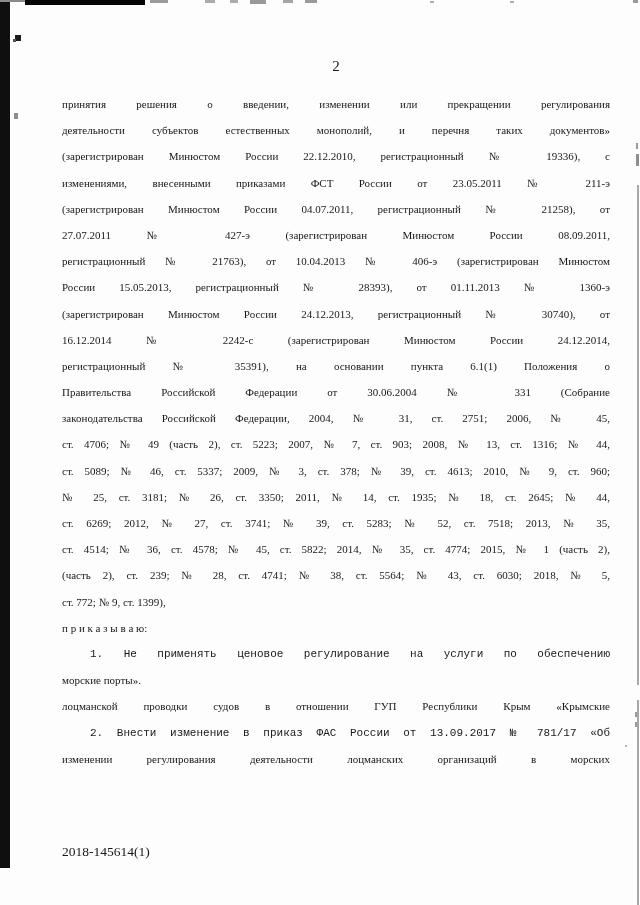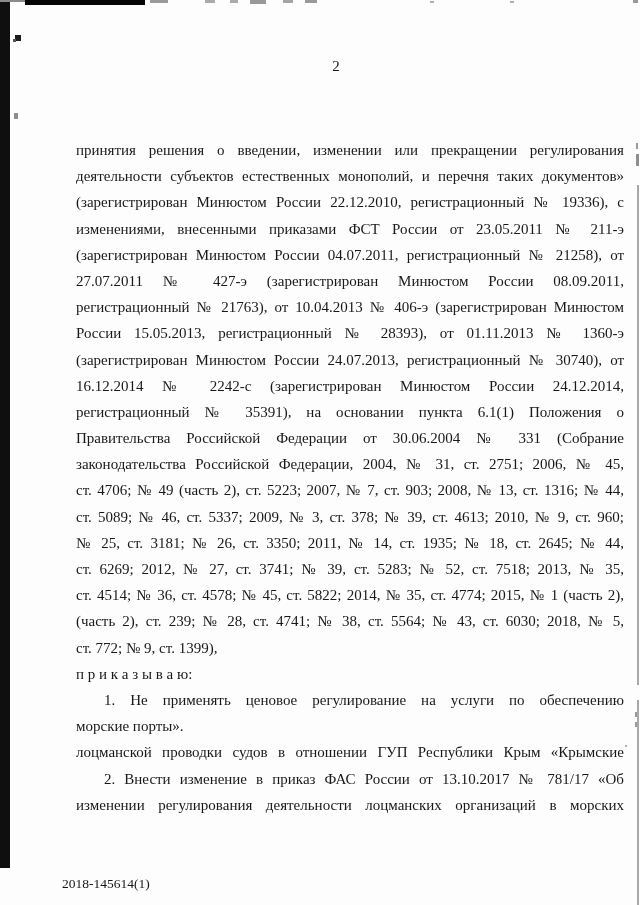--- a/index.html
+++ b/index.html
@@ -39,37 +39,36 @@
   
   .pagenum {
     position: absolute;
     left: 62px; top: 57px; width: 548px;
     text-align: center;
     font-size: 15px;
     line-height: 18px;
   }
   .body-text {
     position: absolute;
-    left: 76px; top: 91px; width: 548px;
-    font-size: 15px;
-    margin-top: 46px;
+    left: 62px; top: 91px; width: 548px;
+    font-size: 11px;
   }
   .line {
     height: 26.2px;
     line-height: 26.2px;
     text-align: justify;
     text-align-last: justify;
     white-space: normal;
     overflow: hidden;
   }
   .line.left { text-align: right; text-align-last: left; }
-  .line.ind  { text-indent: 28px; }
+  .line.ind  { text-indent: 28px; font-family: Liberation Mono, monospace; }
   .footer-code {
     position: absolute;
-    left: 62px; top: 876px;
+    left: 62px; top: 844px;
     font-size: 13.5px;
     line-height: 16px;
   }
 </style>
 </head>
 <body>
 
 <div class="page">
 
   <div class="art bar-left"></div>
@@ -98,34 +97,34 @@
 
   <div class="body-text">
       <div class="line">принятия решения о введении, изменении или прекращении регулирования</div>
       <div class="line">деятельности субъектов естественных монополий, и перечня таких документов»</div>
       <div class="line">(зарегистрирован Минюстом России 22.12.2010, регистрационный № 19336), с</div>
       <div class="line">изменениями, внесенными приказами ФСТ России от 23.05.2011 № 211-э</div>
       <div class="line">(зарегистрирован Минюстом России 04.07.2011, регистрационный № 21258), от</div>
       <div class="line">27.07.2011 № 427-э (зарегистрирован Минюстом России 08.09.2011,</div>
       <div class="line">регистрационный № 21763), от 10.04.2013 № 406-э (зарегистрирован Минюстом</div>
       <div class="line">России 15.05.2013, регистрационный № 28393), от 01.11.2013 № 1360-э</div>
-      <div class="line">(зарегистрирован Минюстом России 24.07.2013, регистрационный № 30740), от</div>
+      <div class="line">(зарегистрирован Минюстом России 24.12.2013, регистрационный № 30740), от</div>
       <div class="line">16.12.2014 № 2242-с (зарегистрирован Минюстом России 24.12.2014,</div>
       <div class="line">регистрационный № 35391), на основании пункта 6.1(1) Положения о</div>
       <div class="line">Правительства Российской Федерации от 30.06.2004 № 331 (Собрание</div>
       <div class="line">законодательства Российской Федерации, 2004, № 31, ст. 2751; 2006, № 45,</div>
       <div class="line">ст. 4706; № 49 (часть 2), ст. 5223; 2007, № 7, ст. 903; 2008, № 13, ст. 1316; № 44,</div>
       <div class="line">ст. 5089; № 46, ст. 5337; 2009, № 3, ст. 378; № 39, ст. 4613; 2010, № 9, ст. 960;</div>
       <div class="line">№ 25, ст. 3181; № 26, ст. 3350; 2011, № 14, ст. 1935; № 18, ст. 2645; № 44,</div>
       <div class="line">ст. 6269; 2012, № 27, ст. 3741; № 39, ст. 5283; № 52, ст. 7518; 2013, № 35,</div>
       <div class="line">ст. 4514; № 36, ст. 4578; № 45, ст. 5822; 2014, № 35, ст. 4774; 2015, № 1 (часть 2),</div>
       <div class="line">(часть 2), ст. 239; № 28, ст. 4741; № 38, ст. 5564; № 43, ст. 6030; 2018, № 5,</div>
       <div class="line left">ст. 772; № 9, ст. 1399),</div>
       <div class="line left">п р и к а з ы в а ю:</div>
       <div class="line ind">1. Не применять ценовое регулирование на услуги по обеспечению</div>
       <div class="line left">морские порты».</div>
       <div class="line">лоцманской проводки судов в отношении ГУП Республики Крым «Крымские</div>
-      <div class="line ind">2. Внести изменение в приказ ФАС России от 13.10.2017 № 781/17 «Об</div>
+      <div class="line ind">2. Внести изменение в приказ ФАС России от 13.09.2017 № 781/17 «Об</div>
       <div class="line">изменении регулирования деятельности лоцманских организаций в морских</div>
     </div>
 
   <div class="footer-code">2018-145614(1)</div>
 </div>
 
 </body></html>

